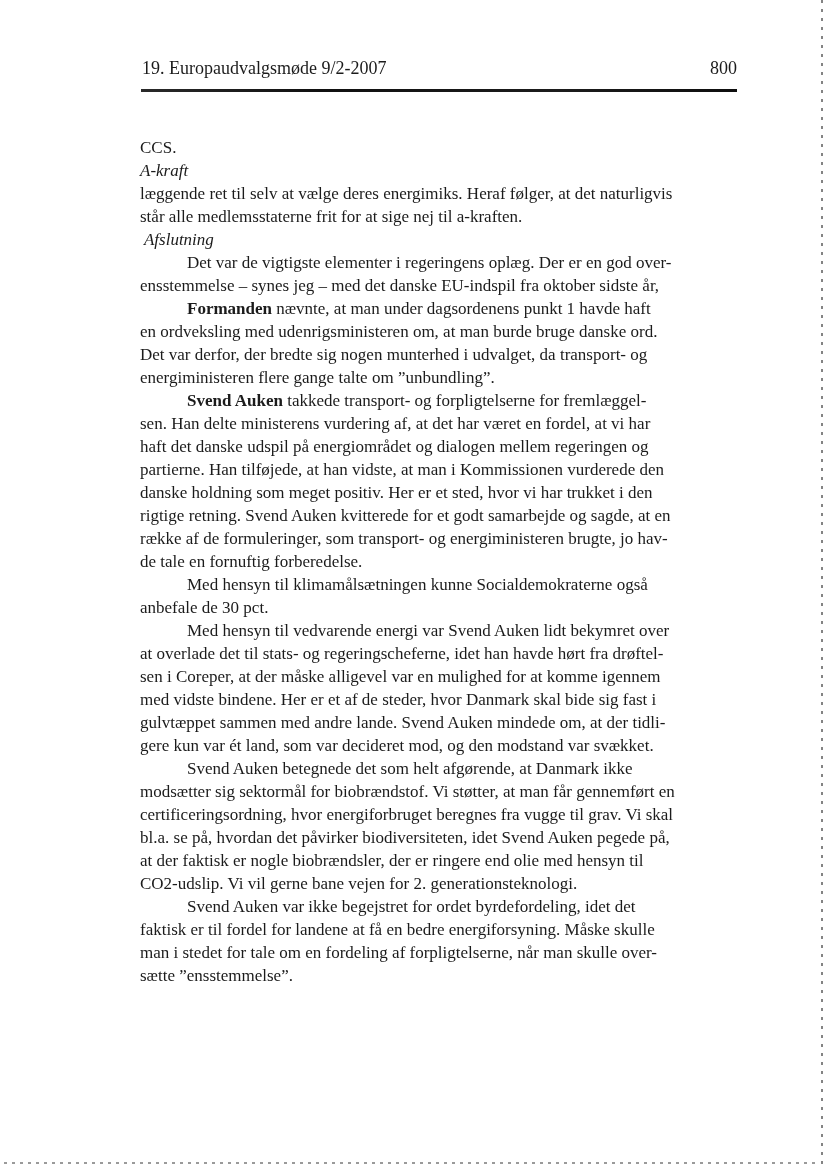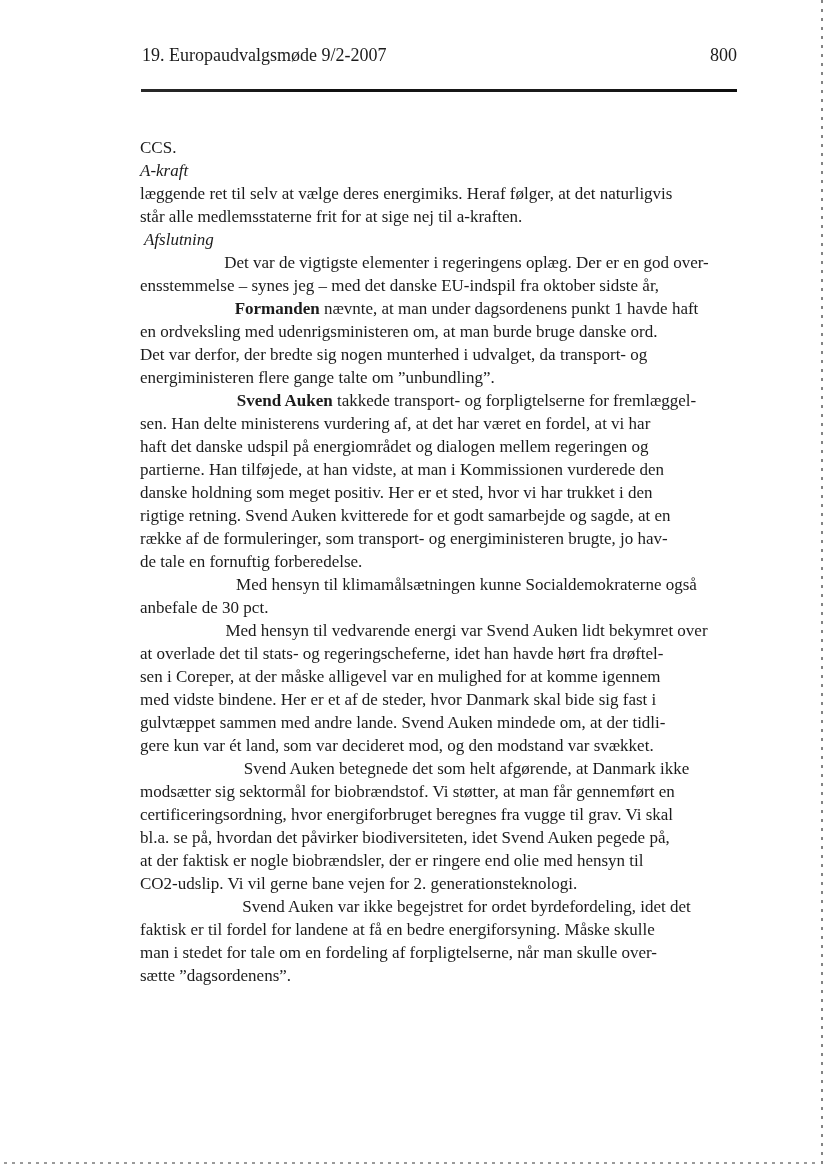--- a/index.html
+++ b/index.html
@@ -22,34 +22,34 @@
       rgba(90,90,90,0.75) 0px, rgba(90,90,90,0.75) 3px,
       transparent 3px, transparent 9px);
   }
   .scan-edge-bottom {
     position: absolute; left: 4px; right: 6px; bottom: 3px; height: 2px;
     background: repeating-linear-gradient(90deg,
       rgba(100,100,100,0.65) 0px, rgba(100,100,100,0.65) 3px,
       transparent 3px, transparent 8px);
   }
   .header {
-    position: absolute; left: 142px; top: 44px; width: 595px;
+    position: absolute; left: 142px; top: 57px; width: 595px;
     display: flex; justify-content: space-between; align-items: baseline;
     font-size: 18px; line-height: 22px;
   }
   .header-rule {
     position: absolute; left: 141px; top: 89px; width: 596px; height: 3px;
     background: linear-gradient(90deg, #2a2a2a, #101010 30%, #1c1c1c 70%, #0e0e0e);
   }
   .doc-body {
     position: absolute; left: 140px; top: 136px; width: 606px;
     font-size: 17px; line-height: 23px;
   }
   .line { white-space: pre; }
-  .line.indent { padding-left: 47px; text-align: center; }
+  .line.indent { padding-left: 47px; }
   .line.italic { font-style: italic; }
   .bold { font-weight: bold; }
 </style>
 </head>
 <body>
 
 <div class="page">
 
   <div class="header">
     <span>19. Europaudvalgsmøde 9/2-2007</span>
@@ -88,19 +88,19 @@
       <div class="line"><span>gere kun var ét land, som var decideret mod, og den modstand var svækket.</span></div>
       <div class="line indent"><span>Svend Auken betegnede det som helt afgørende, at Danmark ikke</span></div>
       <div class="line"><span>modsætter sig sektormål for biobrændstof. Vi støtter, at man får gennemført en</span></div>
       <div class="line"><span>certificeringsordning, hvor energiforbruget beregnes fra vugge til grav. Vi skal</span></div>
       <div class="line"><span>bl.a. se på, hvordan det påvirker biodiversiteten, idet Svend Auken pegede på,</span></div>
       <div class="line"><span>at der faktisk er nogle biobrændsler, der er ringere end olie med hensyn til</span></div>
       <div class="line"><span>CO2-udslip. Vi vil gerne bane vejen for 2. generationsteknologi.</span></div>
       <div class="line indent"><span>Svend Auken var ikke begejstret for ordet byrdefordeling, idet det</span></div>
       <div class="line"><span>faktisk er til fordel for landene at få en bedre energiforsyning. Måske skulle</span></div>
       <div class="line"><span>man i stedet for tale om en fordeling af forpligtelserne, når man skulle over-</span></div>
-      <div class="line"><span>sætte ”dagsordenens”.</span></div>
+      <div class="line"><span>sætte ”ensstemmelse”.</span></div>
     </div>
 
   <div class="scan-edge-right"></div>
   <div class="scan-edge-bottom"></div>
 
 </div>
 
 </body></html>

